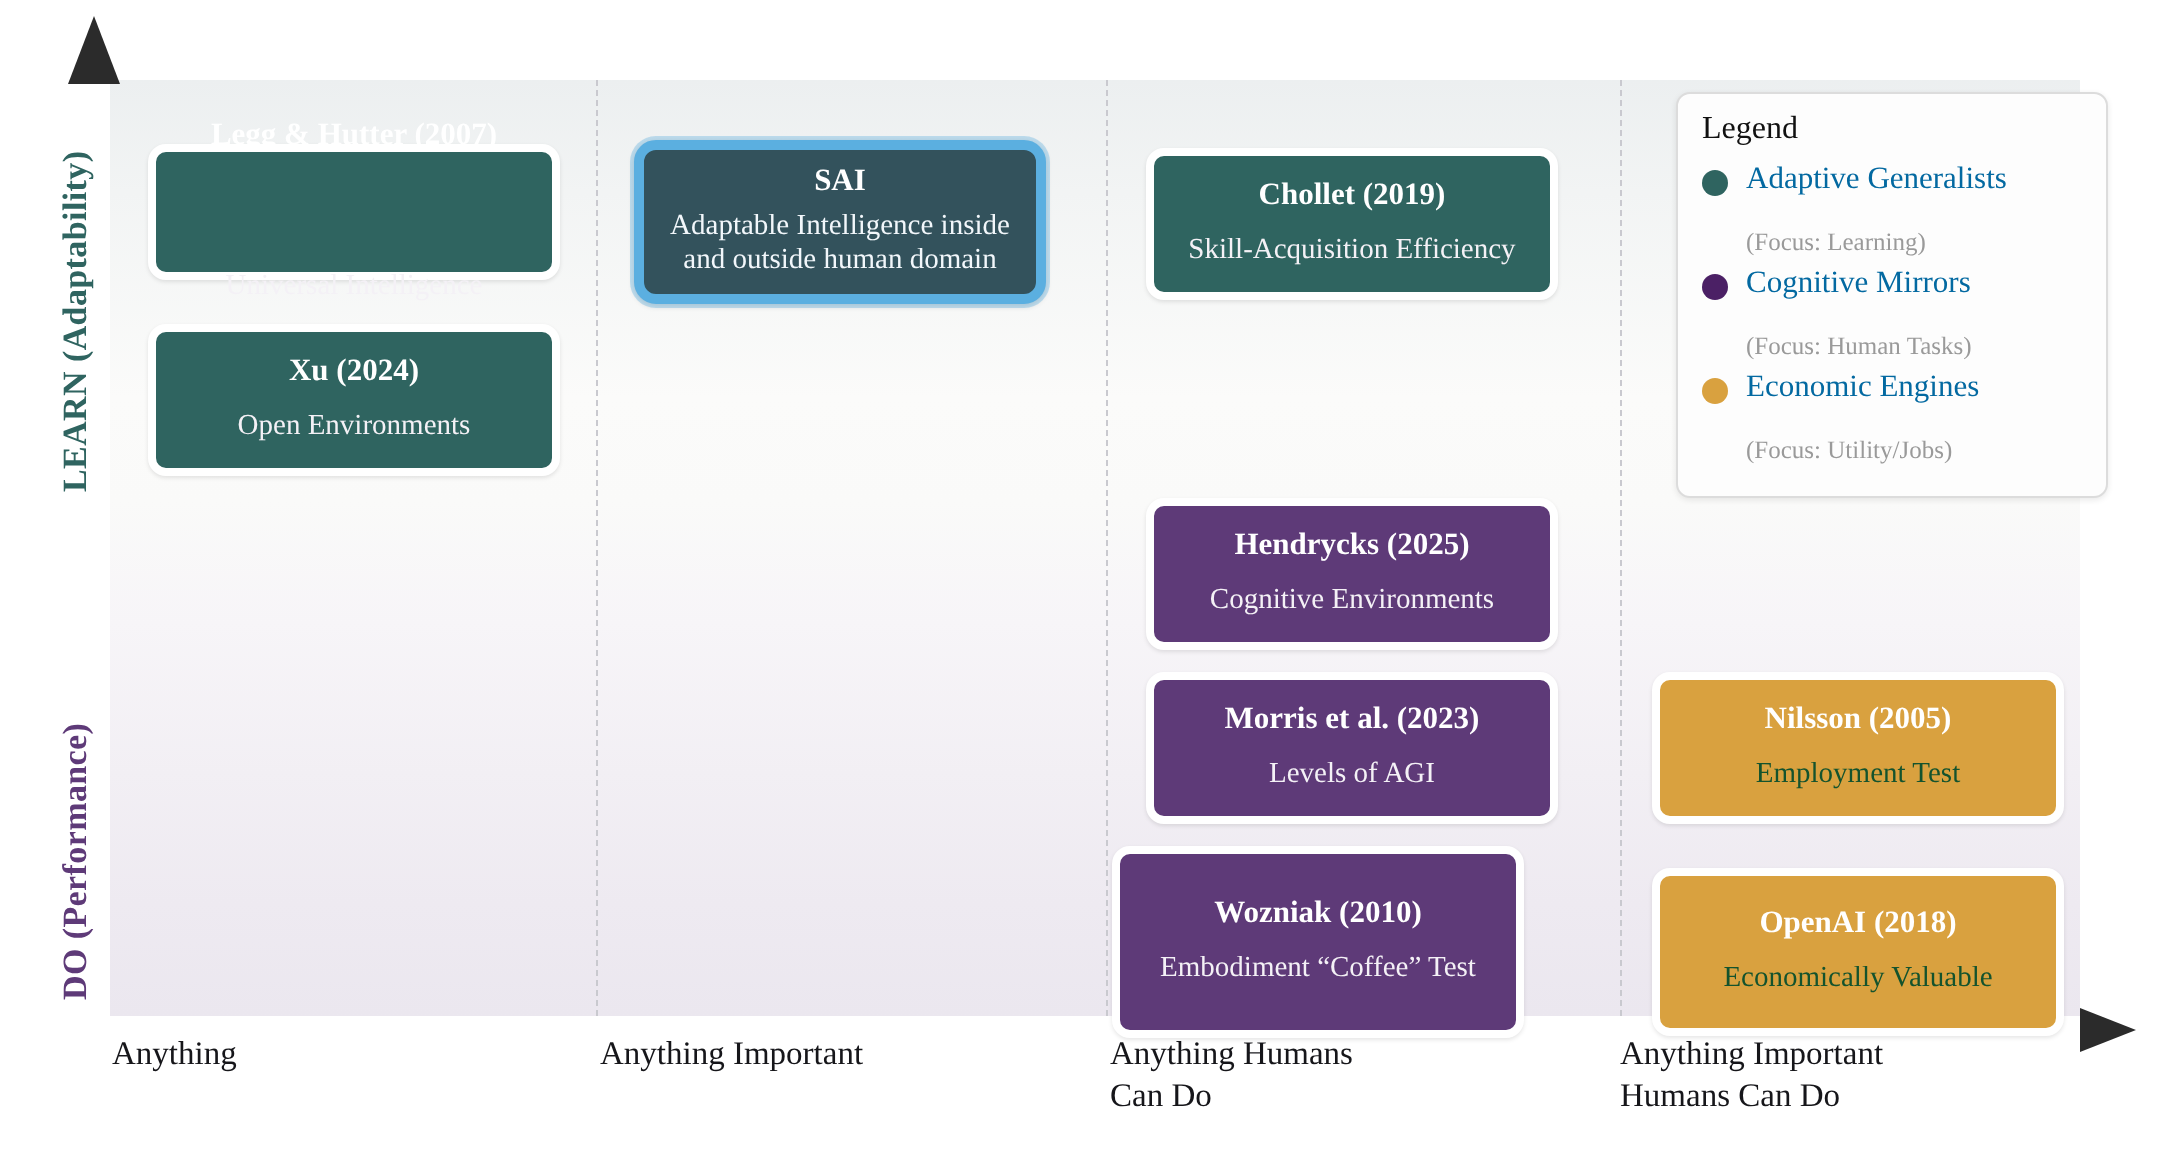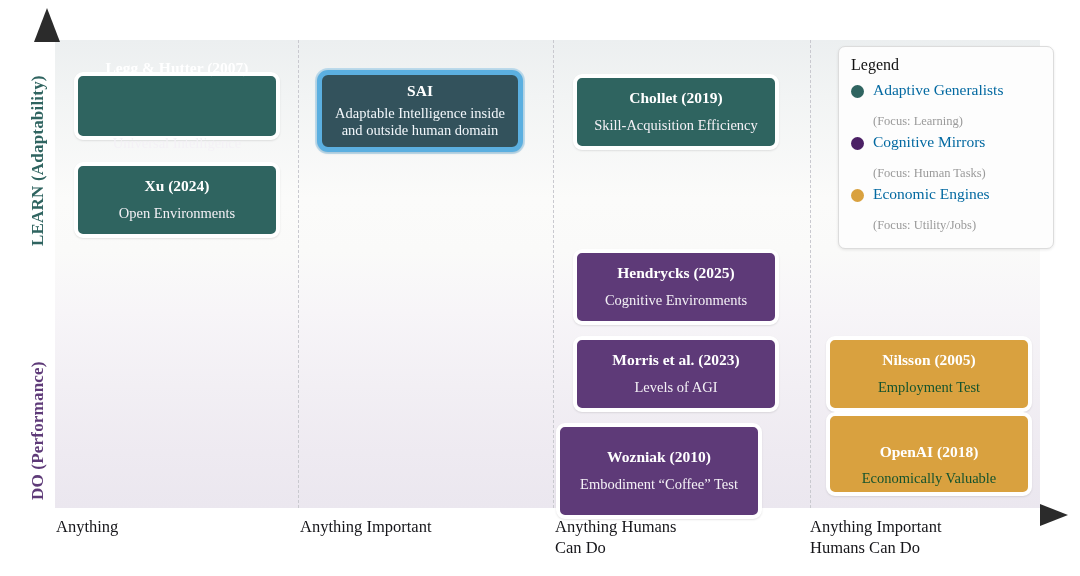--- a/index.html
+++ b/index.html
@@ -235,21 +235,21 @@
   <div class="box purple" style="left:556px; top:423px; width:206px; height:96px;">
     <div class="box-title">Wozniak (2010)</div>
     <div class="box-sub">Embodiment “Coffee” Test</div>
   </div>
 
   <div class="box gold" style="left:826px; top:336px; width:206px; height:76px;">
     <div class="box-title">Nilsson (2005)</div>
     <div class="box-sub">Employment Test</div>
   </div>
 
-  <div class="box gold" style="left:826px; top:412px; width:206px; height:84px;justify-content:flex-end;">
+  <div class="box gold" style="left:826px; top:434px; width:206px; height:84px;">
     <div class="box-title">OpenAI (2018)</div>
     <div class="box-sub">Economically Valuable</div>
   </div>
 
   <div id="legend">
     <div id="legend-title">Legend</div>
 
     <div class="legend-row">
       <span class="legend-dot" style="background:#2f6460;"></span>
       <span class="legend-texts">

